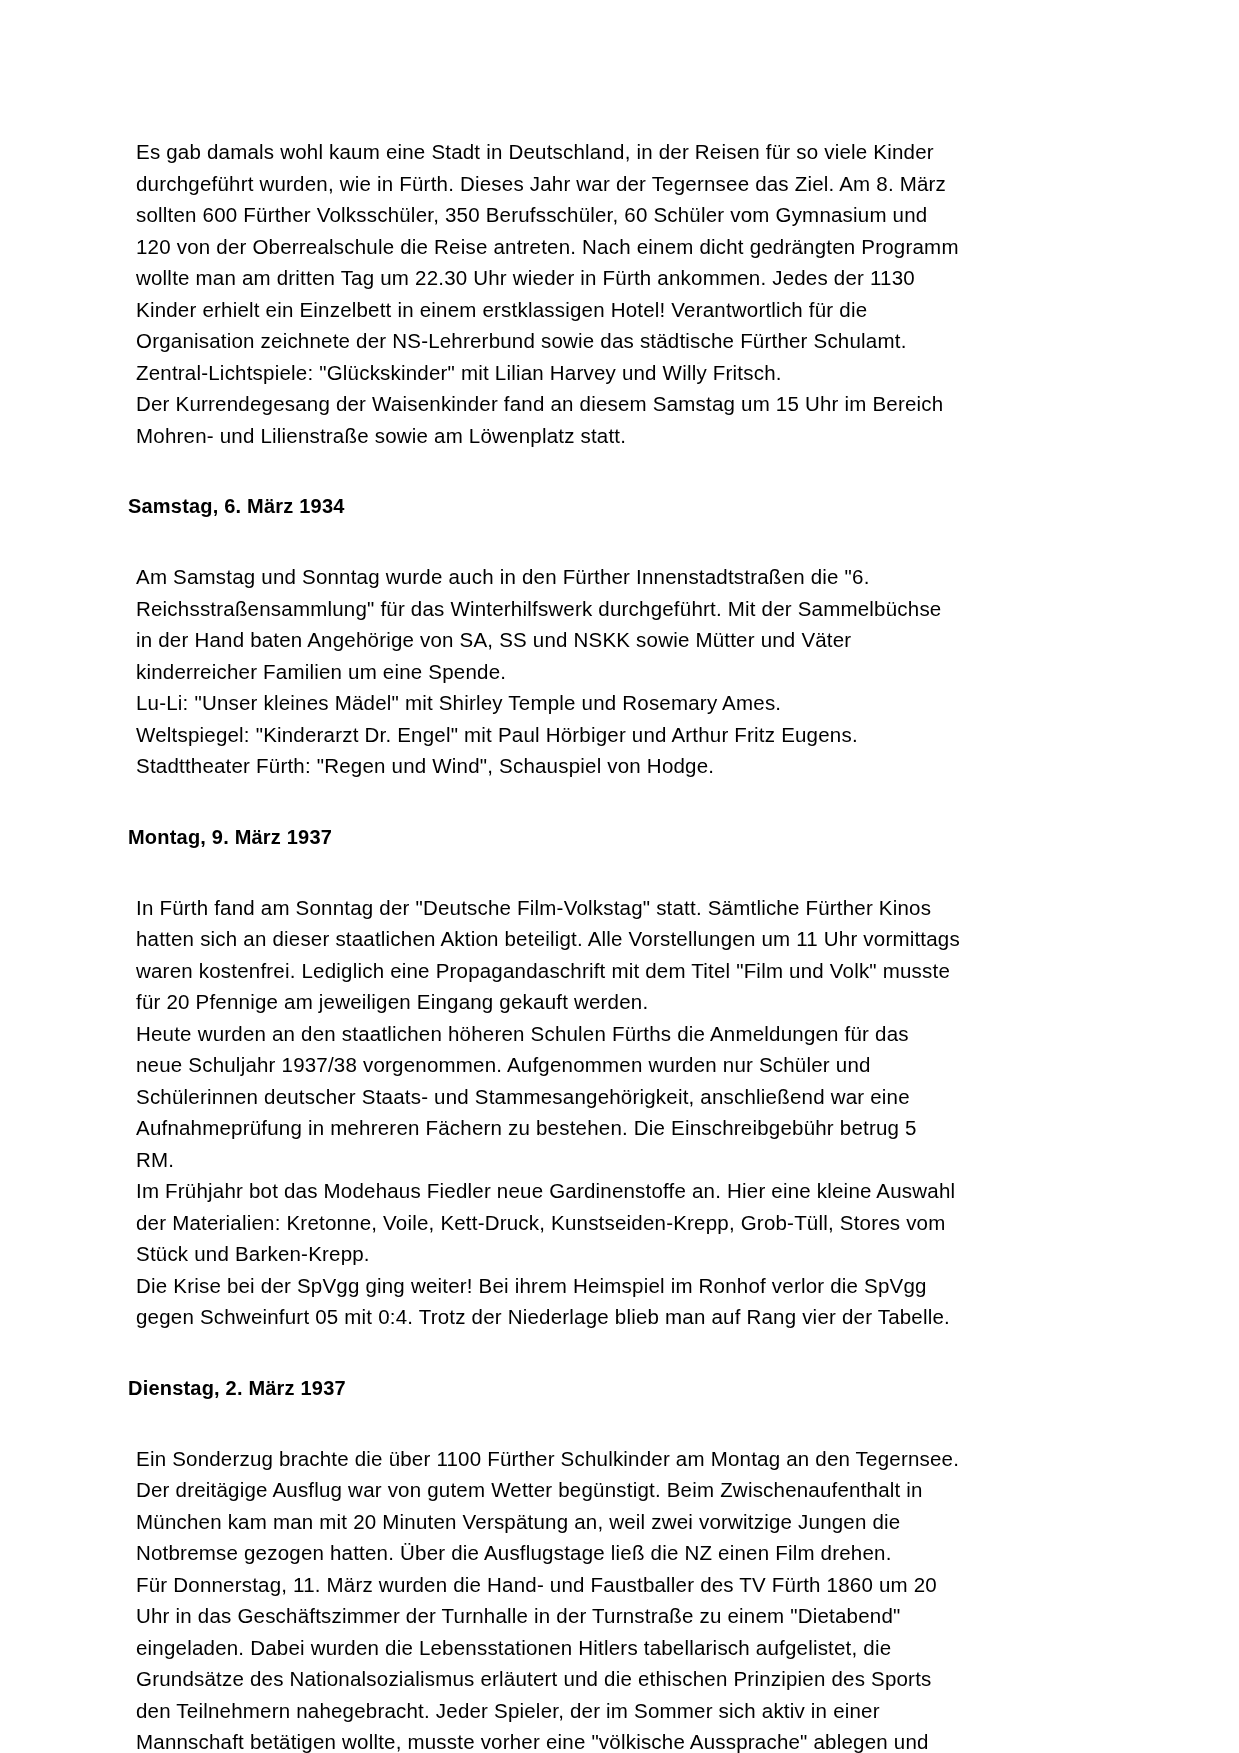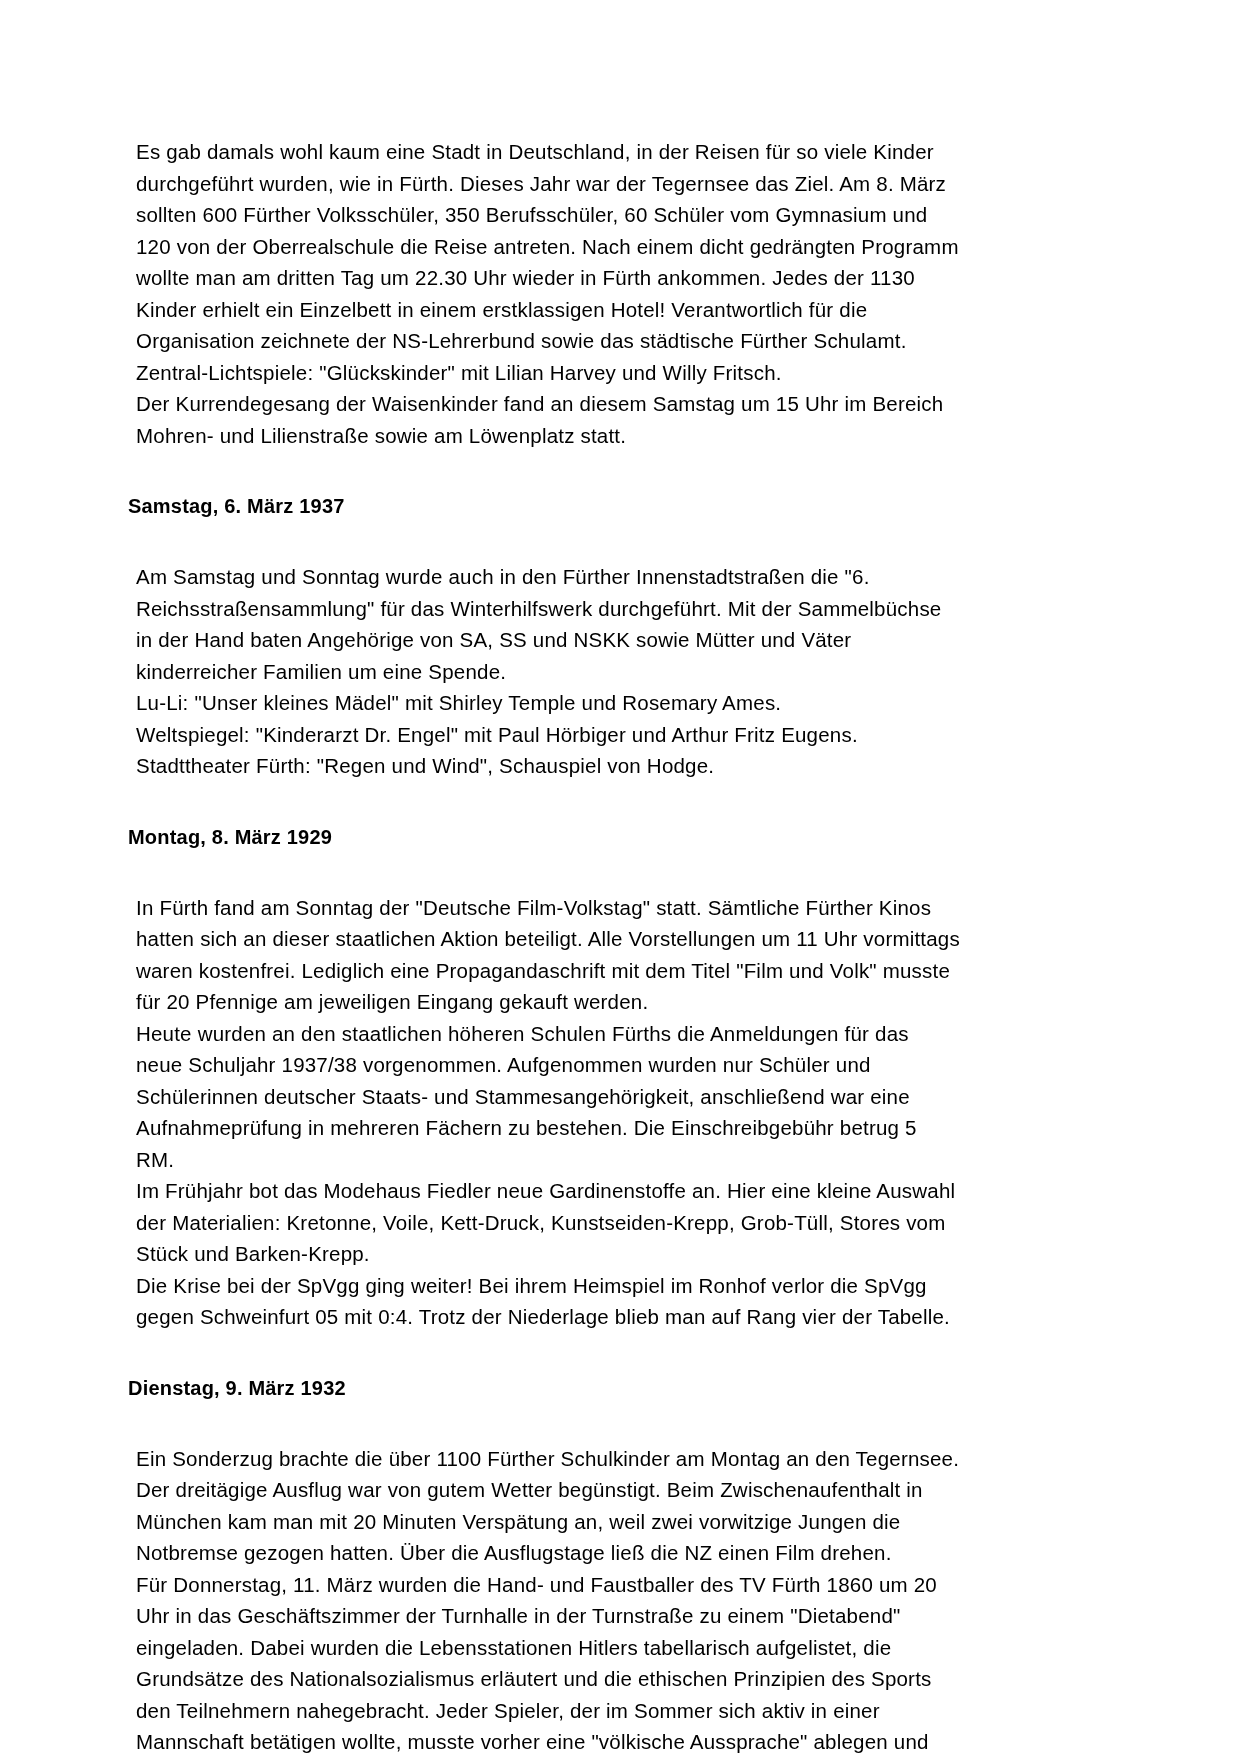--- a/index.html
+++ b/index.html
@@ -48,47 +48,47 @@
   <div class="doc-body">
 
     <div class="block">
       <p class="para">Es gab damals wohl kaum eine Stadt in Deutschland, in der Reisen für so viele Kinder durchgeführt wurden, wie in Fürth. Dieses Jahr war der Tegernsee das Ziel. Am 8. März sollten 600 Fürther Volksschüler, 350 Berufsschüler, 60 Schüler vom Gymnasium und 120 von der Oberrealschule die Reise antreten. Nach einem dicht gedrängten Programm wollte man am dritten Tag um 22.30 Uhr wieder in Fürth ankommen. Jedes der 1130 Kinder erhielt ein Einzelbett in einem erstklassigen Hotel! Verantwortlich für die Organisation zeichnete der NS-Lehrerbund sowie das städtische Fürther Schulamt.
 Zentral-Lichtspiele: "Glückskinder" mit Lilian Harvey und Willy Fritsch.
 Der Kurrendegesang der Waisenkinder fand an diesem Samstag um 15 Uhr im Bereich Mohren- und Lilienstraße sowie am Löwenplatz statt.</p>
     </div>
 
     <div class="gap-before-heading"></div>
     <div class="block">
-      <h2 class="heading">Samstag, 6. März 1937</h2>
+      <h2 class="heading">Samstag, 6. März 1934</h2>
     </div>
     <div class="gap-after-heading"></div>
 
     <div class="block">
       <p class="para">Am Samstag und Sonntag wurde auch in den Fürther Innenstadtstraßen die "6. Reichsstraßensammlung" für das Winterhilfswerk durchgeführt. Mit der Sammelbüchse in der Hand baten Angehörige von SA, SS und NSKK sowie Mütter und Väter kinderreicher Familien um eine Spende.
 Lu-Li: "Unser kleines Mädel" mit Shirley Temple und Rosemary Ames.
 Weltspiegel: "Kinderarzt Dr. Engel" mit Paul Hörbiger und Arthur Fritz Eugens.
 Stadttheater Fürth: "Regen und Wind", Schauspiel von Hodge.</p>
     </div>
 
     <div class="gap-before-heading"></div>
     <div class="block">
-      <h2 class="heading">Montag, 8. März 1929</h2>
+      <h2 class="heading">Montag, 9. März 1937</h2>
     </div>
     <div class="gap-after-heading"></div>
 
     <div class="block">
       <p class="para">In Fürth fand am Sonntag der "Deutsche Film-Volkstag" statt. Sämtliche Fürther Kinos hatten sich an dieser staatlichen Aktion beteiligt. Alle Vorstellungen um 11 Uhr vormittags waren kostenfrei. Lediglich eine Propagandaschrift mit dem Titel "Film und Volk" musste für 20 Pfennige am jeweiligen Eingang gekauft werden.
 Heute wurden an den staatlichen höheren Schulen Fürths die Anmeldungen für das neue Schuljahr 1937/38 vorgenommen. Aufgenommen wurden nur Schüler und Schülerinnen deutscher Staats- und Stammesangehörigkeit, anschließend war eine Aufnahmeprüfung in mehreren Fächern zu bestehen. Die Einschreibgebühr betrug 5 RM.
 Im Frühjahr bot das Modehaus Fiedler neue Gardinenstoffe an. Hier eine kleine Auswahl der Materialien: Kretonne, Voile, Kett-Druck, Kunstseiden-Krepp, Grob-Tüll, Stores vom Stück und Barken-Krepp.
 Die Krise bei der SpVgg ging weiter! Bei ihrem Heimspiel im Ronhof verlor die SpVgg gegen Schweinfurt 05 mit 0:4. Trotz der Niederlage blieb man auf Rang vier der Tabelle.</p>
     </div>
 
     <div class="gap-before-heading"></div>
     <div class="block">
-      <h2 class="heading">Dienstag, 9. März 1932</h2>
+      <h2 class="heading">Dienstag, 2. März 1937</h2>
     </div>
     <div class="gap-after-heading"></div>
 
     <div class="block">
       <p class="para">Ein Sonderzug brachte die über 1100 Fürther Schulkinder am Montag an den Tegernsee. Der dreitägige Ausflug war von gutem Wetter begünstigt. Beim Zwischenaufenthalt in München kam man mit 20 Minuten Verspätung an, weil zwei vorwitzige Jungen die Notbremse gezogen hatten. Über die Ausflugstage ließ die NZ einen Film drehen.
 Für Donnerstag, 11. März wurden die Hand- und Faustballer des TV Fürth 1860 um 20 Uhr in das Geschäftszimmer der Turnhalle in der Turnstraße zu einem "Dietabend" eingeladen. Dabei wurden die Lebensstationen Hitlers tabellarisch aufgelistet, die Grundsätze des Nationalsozialismus erläutert und die ethischen Prinzipien des Sports den Teilnehmern nahegebracht. Jeder Spieler, der im Sommer sich aktiv in einer Mannschaft betätigen wollte, musste vorher eine "völkische Aussprache" ablegen und bestehen! War dies nicht der Fall, durfte der Spieler in diesem Jahr nicht mehr antreten.</p>
     </div>
 
     <div class="gap-before-heading"></div>
     <div class="block">

